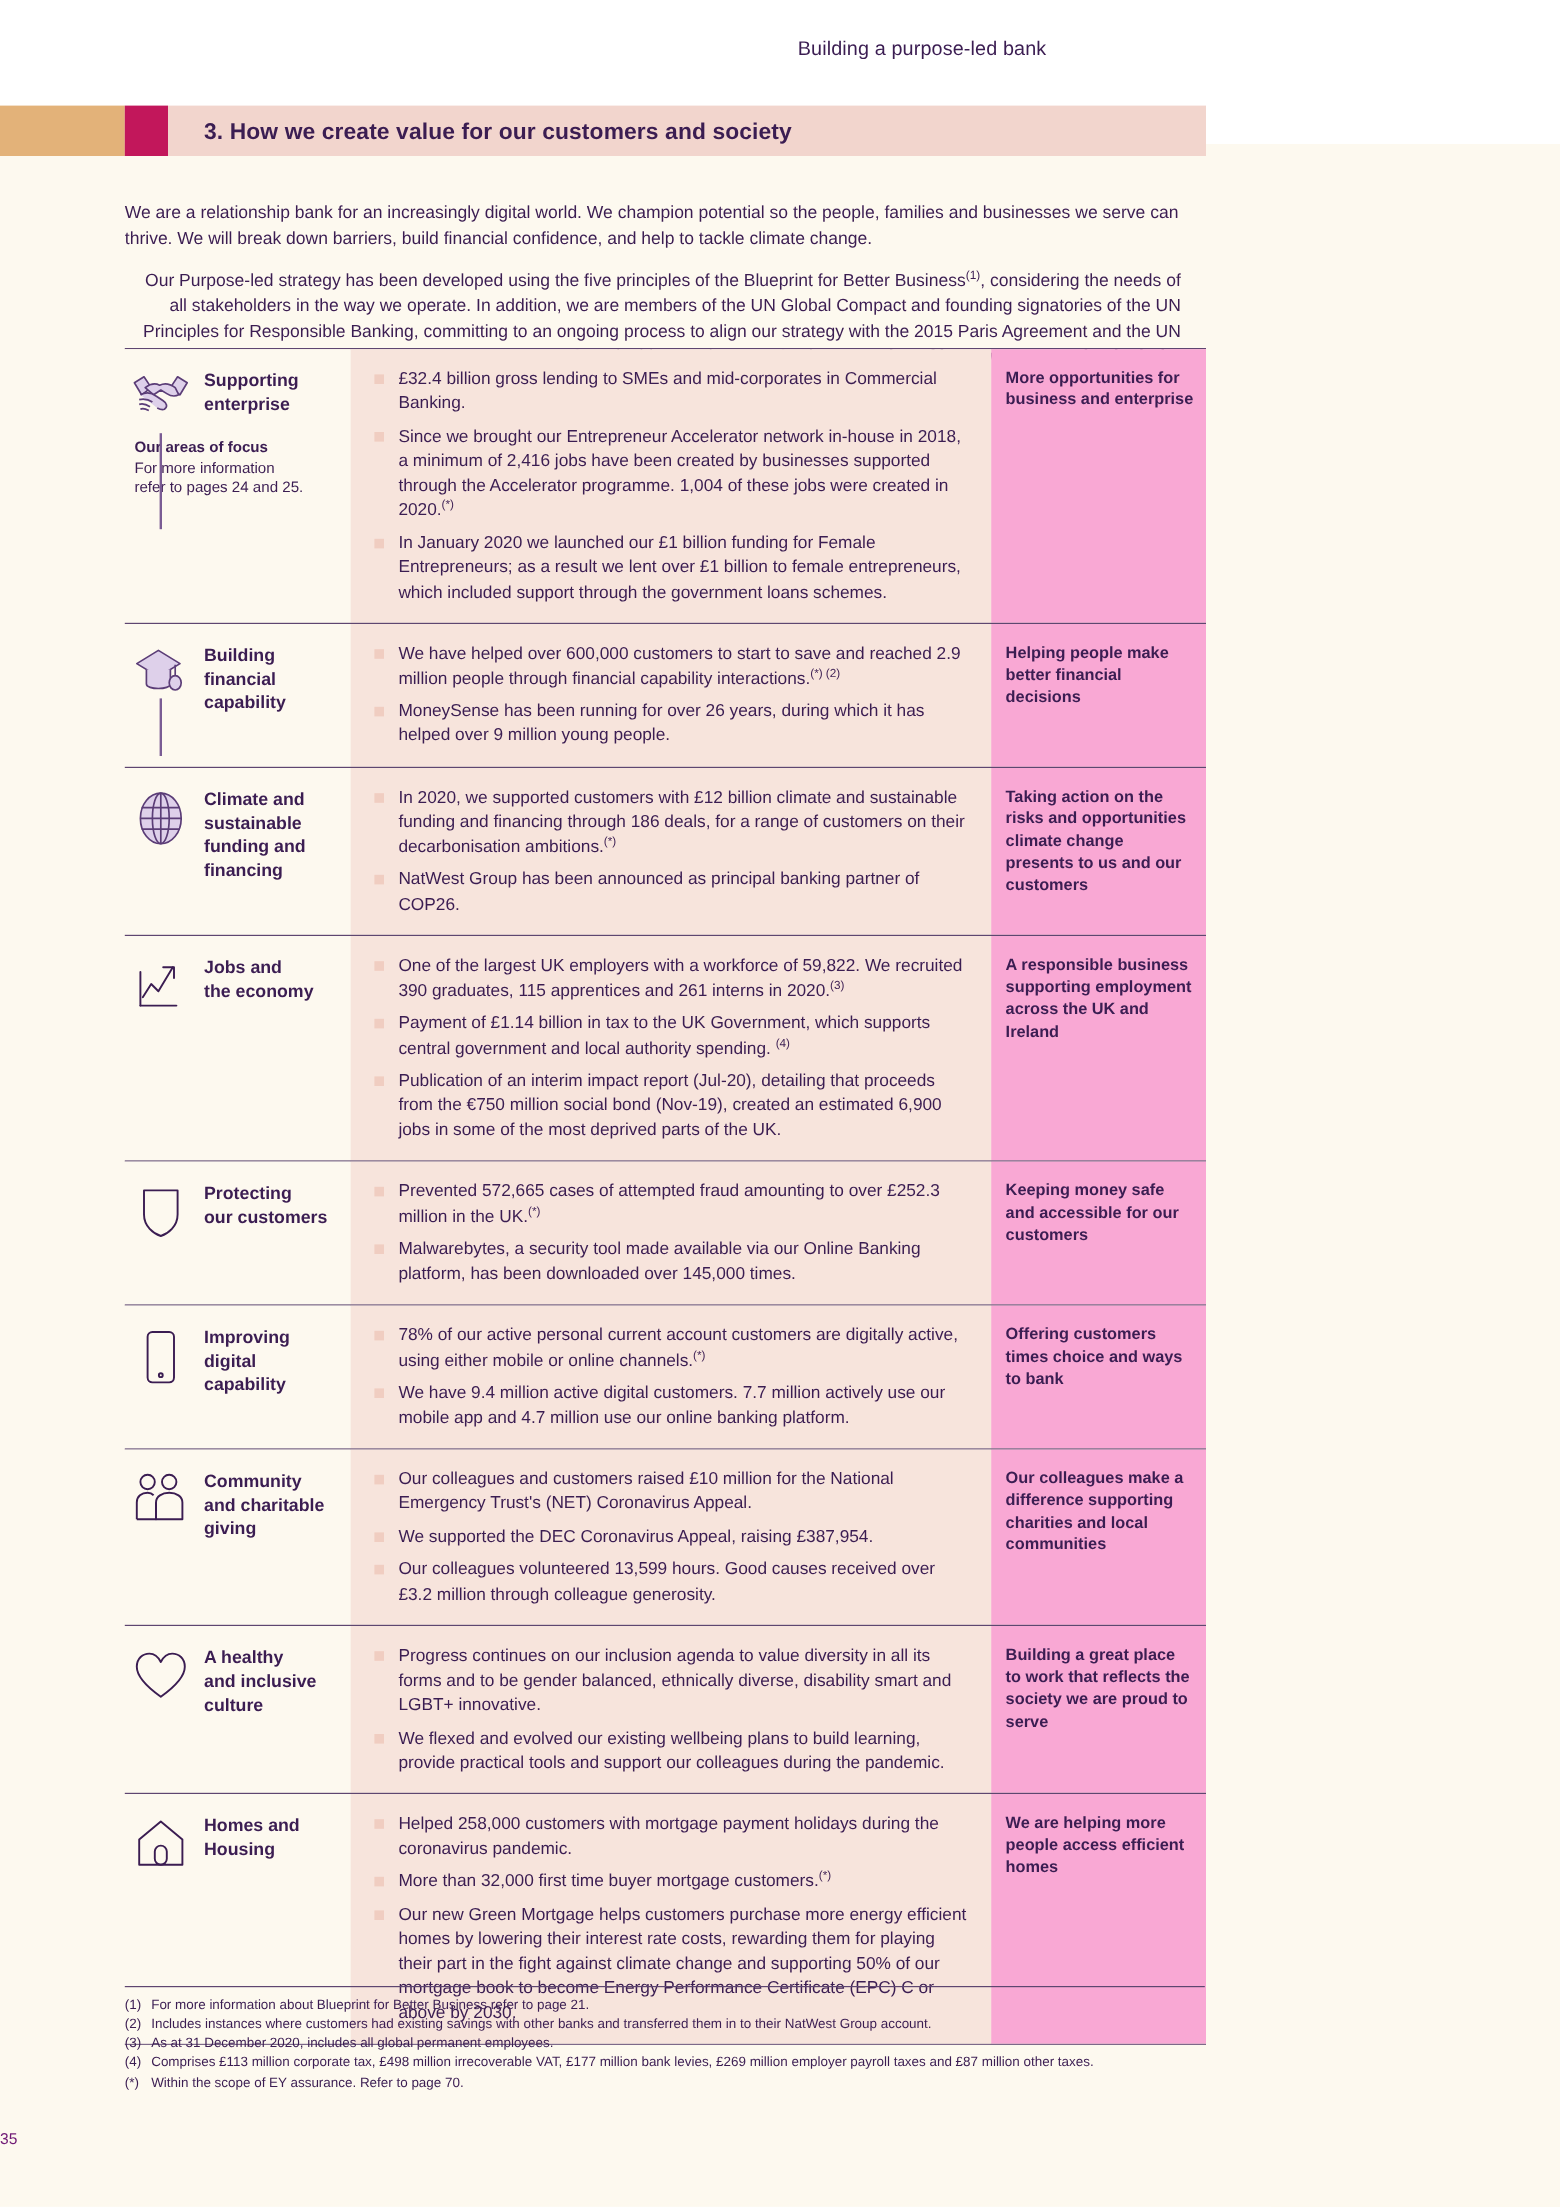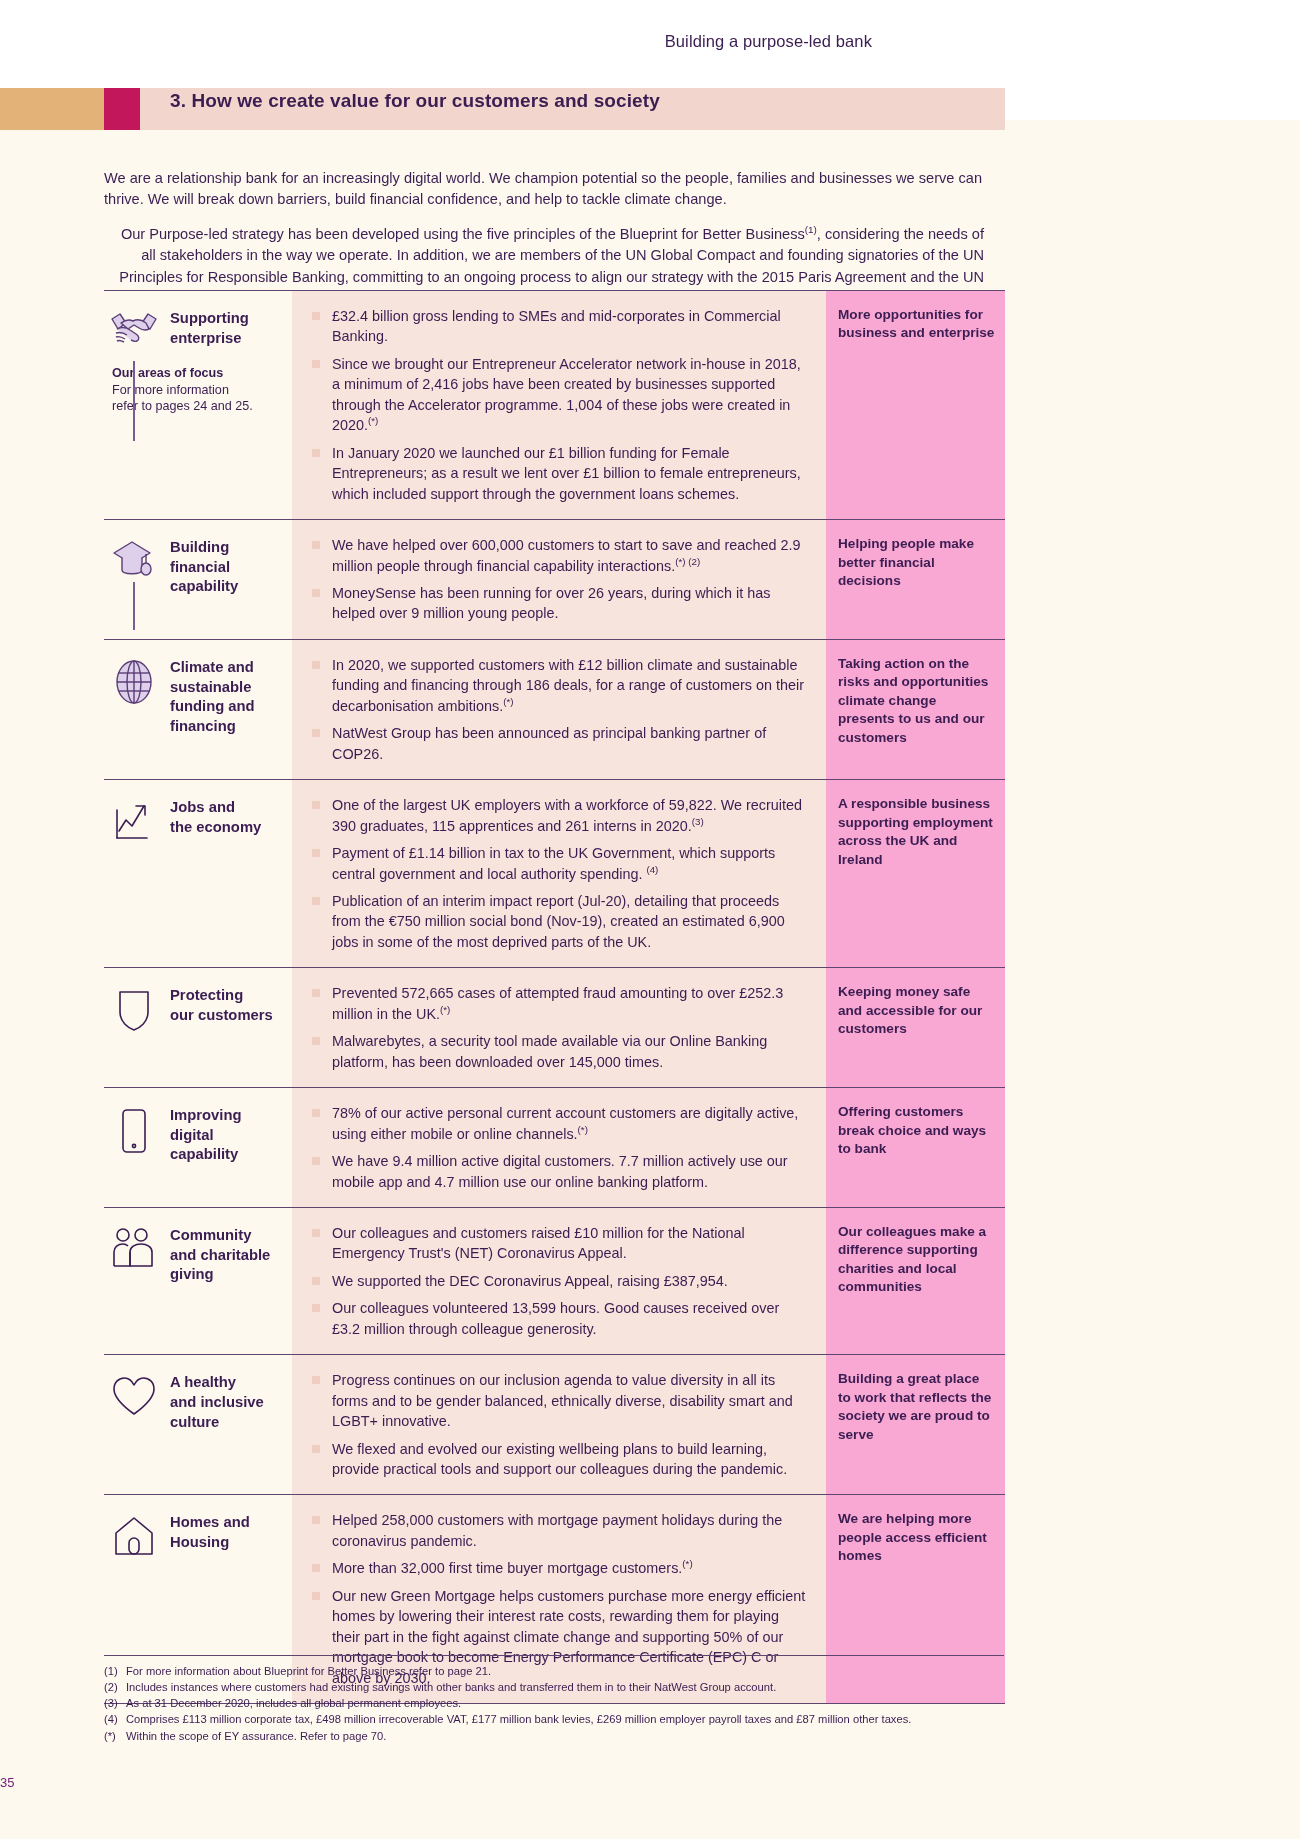--- a/index.html
+++ b/index.html
@@ -61,21 +61,21 @@
   }
   .title-pink {
     position: absolute;
     left: 140px; top: 0;
     width: 865px; height: 42px;
     background: #f2d5cd;
   }
   .title-text {
     position: absolute;
     left: 170px;
-    top: 2px;
+    top: 12px;
     font-size: 19px;
     font-weight: bold;
     color: #3b1d52;
     letter-spacing: .1px;
     white-space: nowrap;
   }
 
   
   .intro {
     position: absolute;
@@ -435,21 +435,21 @@
         </div>
       </div>
     </div>
     <div class="col-bullets">
       <ul class="blist">
         <li><span>78% of our active personal current account customers are digitally active, using either mobile or online channels.</span><sup>(*)</sup></li>
         <li><span>We have 9.4 million active digital customers. 7.7 million actively use our mobile app and 4.7 million use our online banking platform.</span></li>
       </ul>
     </div>
     <div class="col-outcome">
-      <div class="outcome-text">Offering customers break choice and ways to bank</div>
+      <div class="outcome-text">Offering customers times choice and ways to bank</div>
     </div>
   </div>
 
   <div class="vrow">
     <div class="col-icon">
       <div class="icon-head">
         <div class="icon-box">
           <svg width="48" height="46" viewBox="0 0 48 46">
             <g fill="none" stroke="#3b1d52" stroke-width="1.6" stroke-linejoin="round">
               <circle cx="13" cy="9" r="6"></circle>

